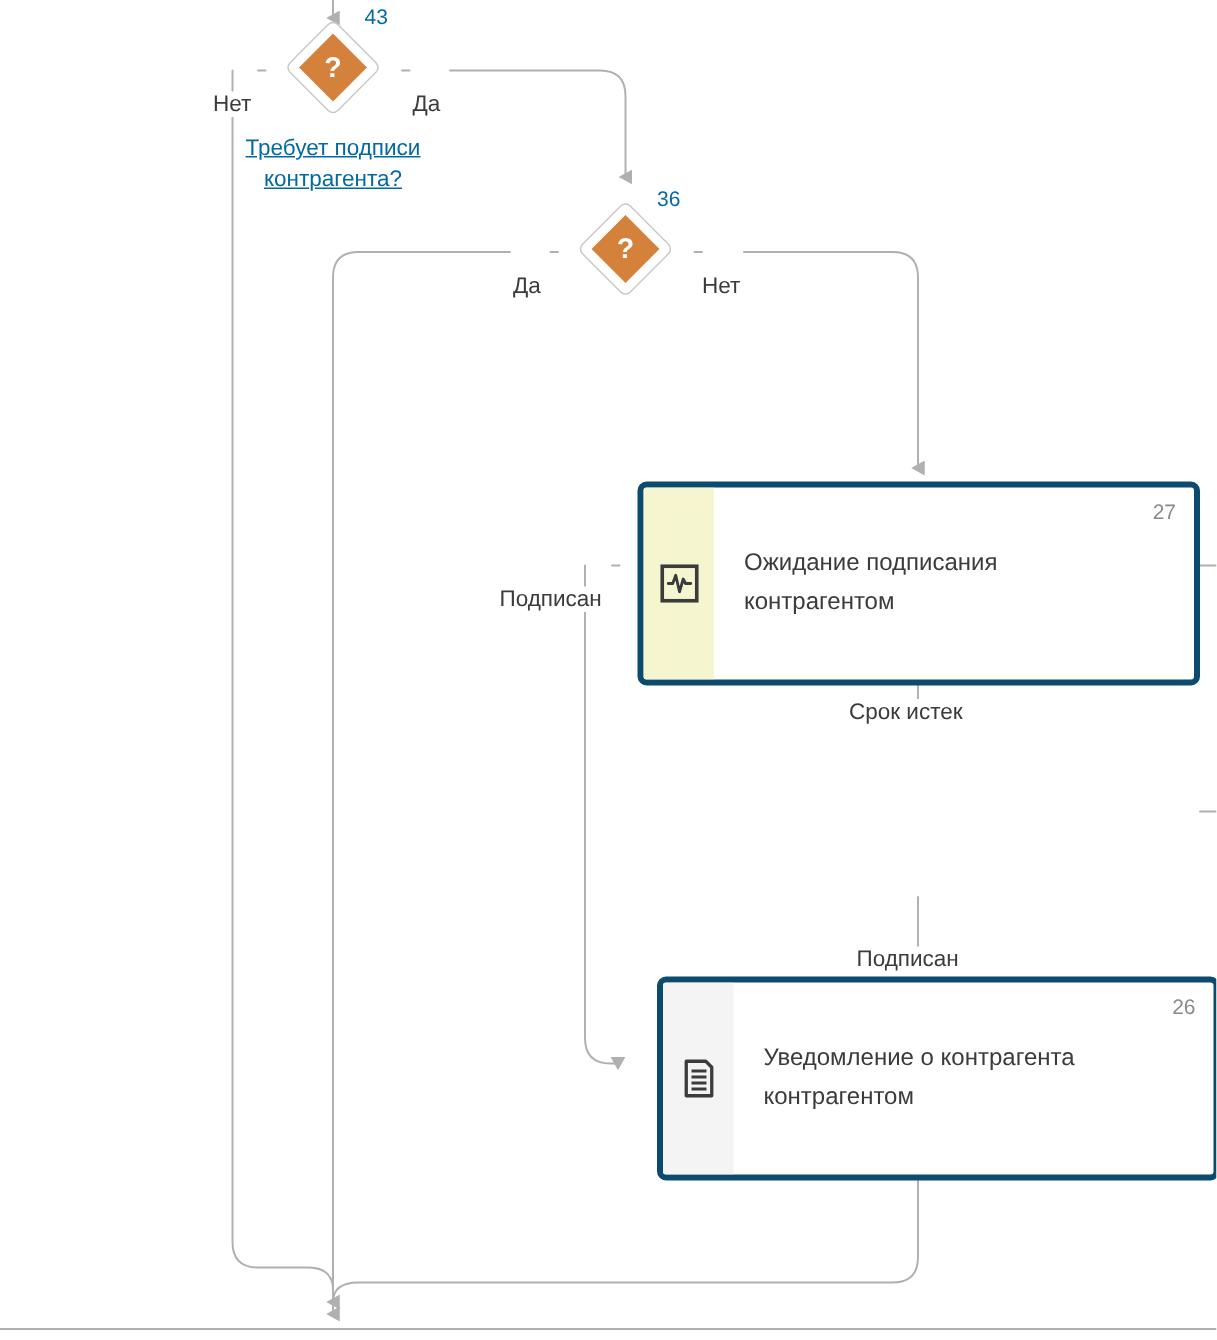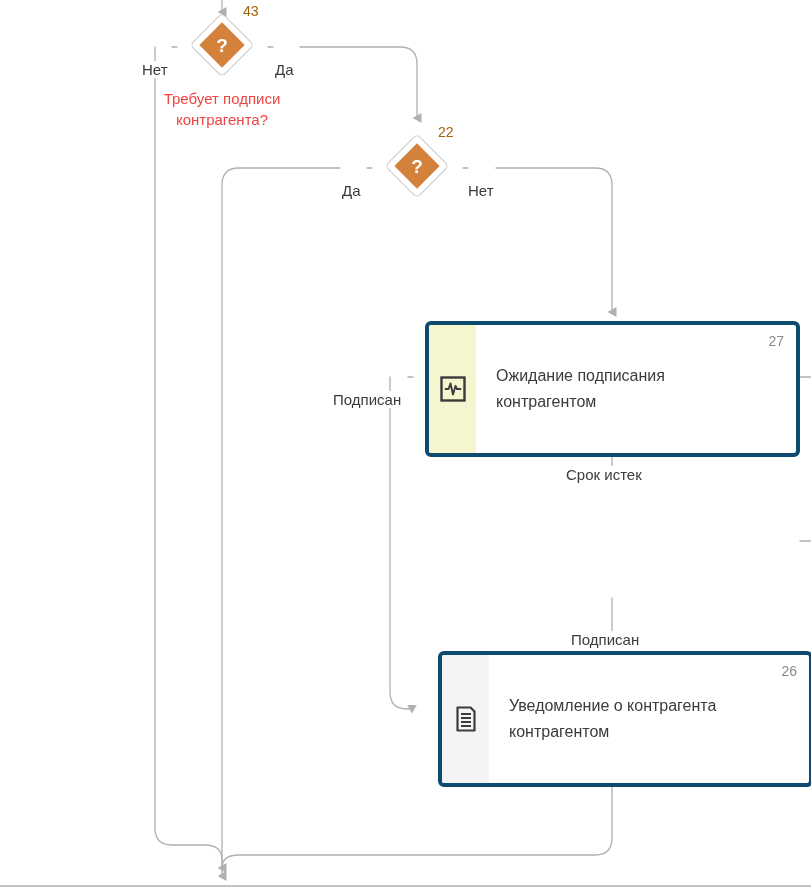--- a/index.html
+++ b/index.html
@@ -56,31 +56,32 @@
     display: flex;
     align-items: center;
     justify-content: center;
     color: #ffffff;
     font-size: 19px;
     font-weight: bold;
     line-height: 1;
   }
   .node-num {
     position: absolute;
-    color: #a16207;
+    color: #0369a1;
     font-size: 14px;
     white-space: nowrap;
   }
   .node-caption {
     position: absolute;
-    color: #ef4444;
+    color: #0369a1;
     font-size: 15px;
     line-height: 21px;
     text-align: center;
     white-space: pre-line;
+    text-decoration: underline;
   }
 
   
   .edge-label {
     position: absolute;
     color: #3b3b3b;
     font-size: 15px;
     line-height: 17px;
     white-space: nowrap;
     background: #ffffff;
@@ -187,21 +188,21 @@
 контрагента?</div>
 
   <div class="edge-label" style="left:139px; top:38px;">Нет</div>
   <div class="edge-label" style="left:272px; top:38px;">Да</div>
 
   <div class="decision" style="left:384px; top:133px;">
     <div class="outer"></div>
     <div class="inner"></div>
     <div class="qmark">?</div>
   </div>
-  <div class="node-num" style="left:438px; top:124px;">22</div>
+  <div class="node-num" style="left:438px; top:124px;">36</div>
 
   <div class="edge-label" style="left:339px; top:159px;">Да</div>
   <div class="edge-label" style="left:465px; top:159px;">Нет</div>
 
   <div class="task" style="left:425px; top:321px;">
     <div class="band band-yellow"></div>
     <div class="icon-wrap">
       <svg width="28" height="28" viewBox="0 0 28 28" xmlns="http://www.w3.org/2000/svg">
         <rect x="2.5" y="2.5" width="23" height="23" fill="none" stroke="#3b3b3b" stroke-width="2.4"></rect>
         <path d="M6.5,14 L9.5,14 L11.5,8.5 L14,19.5 L16.5,11 L18,14 L21.5,14" fill="none" stroke="#3b3b3b" stroke-width="1.9" stroke-linejoin="round" stroke-linecap="round"></path>

